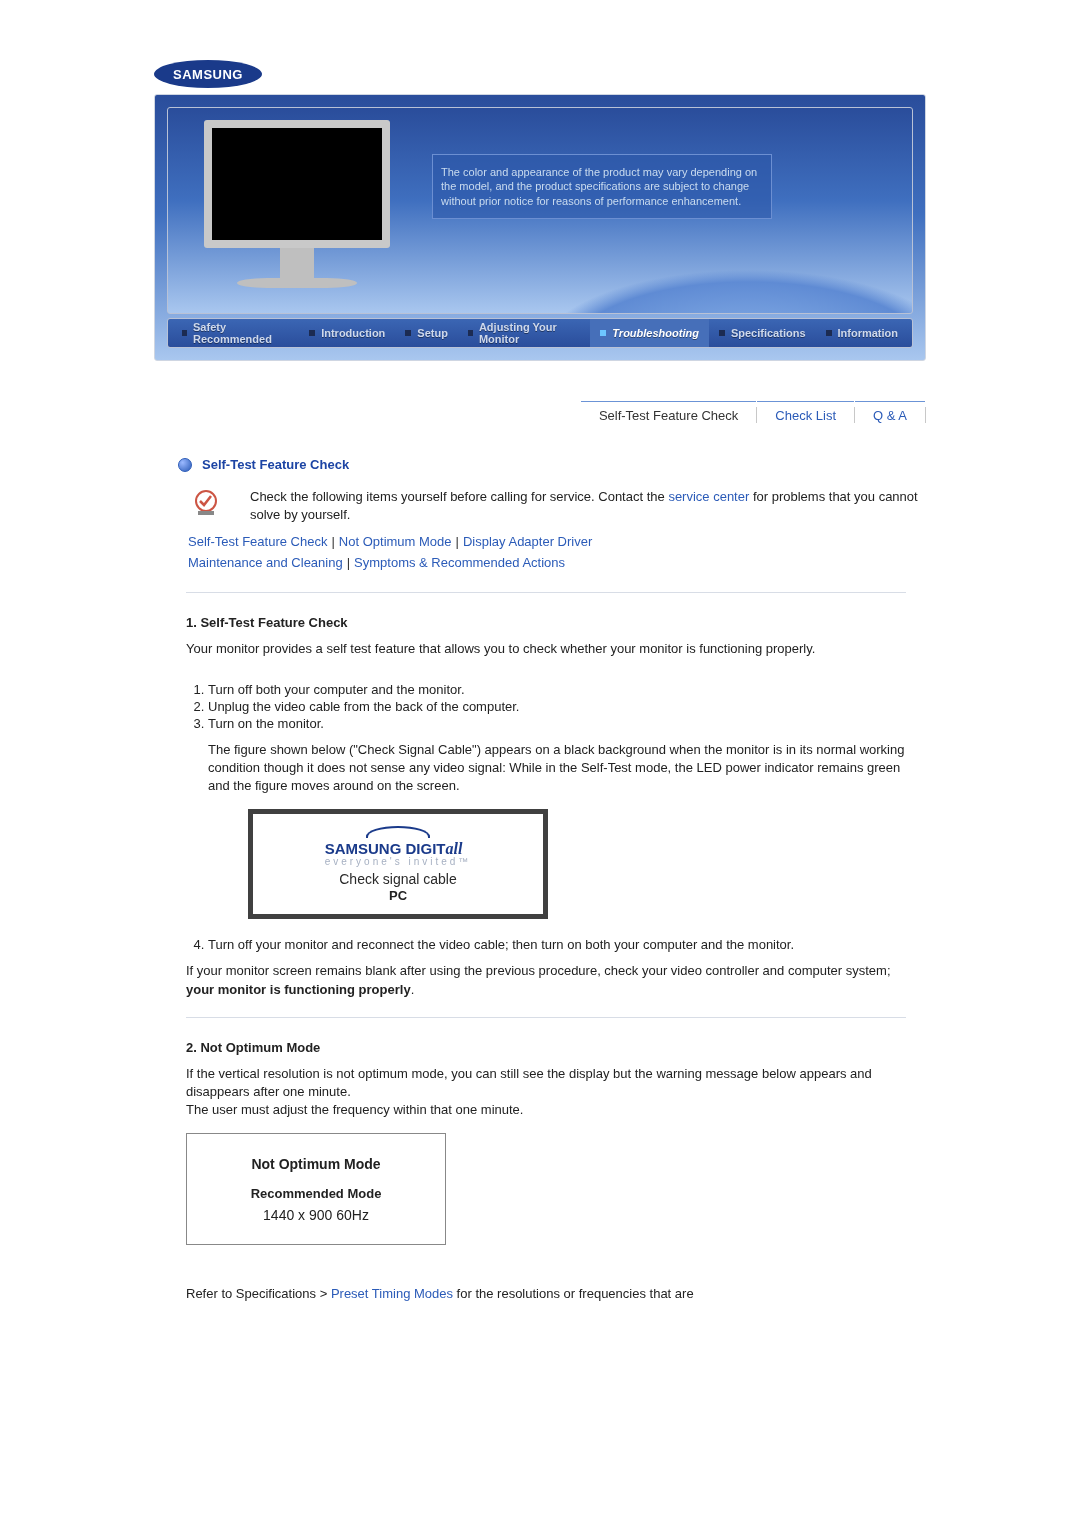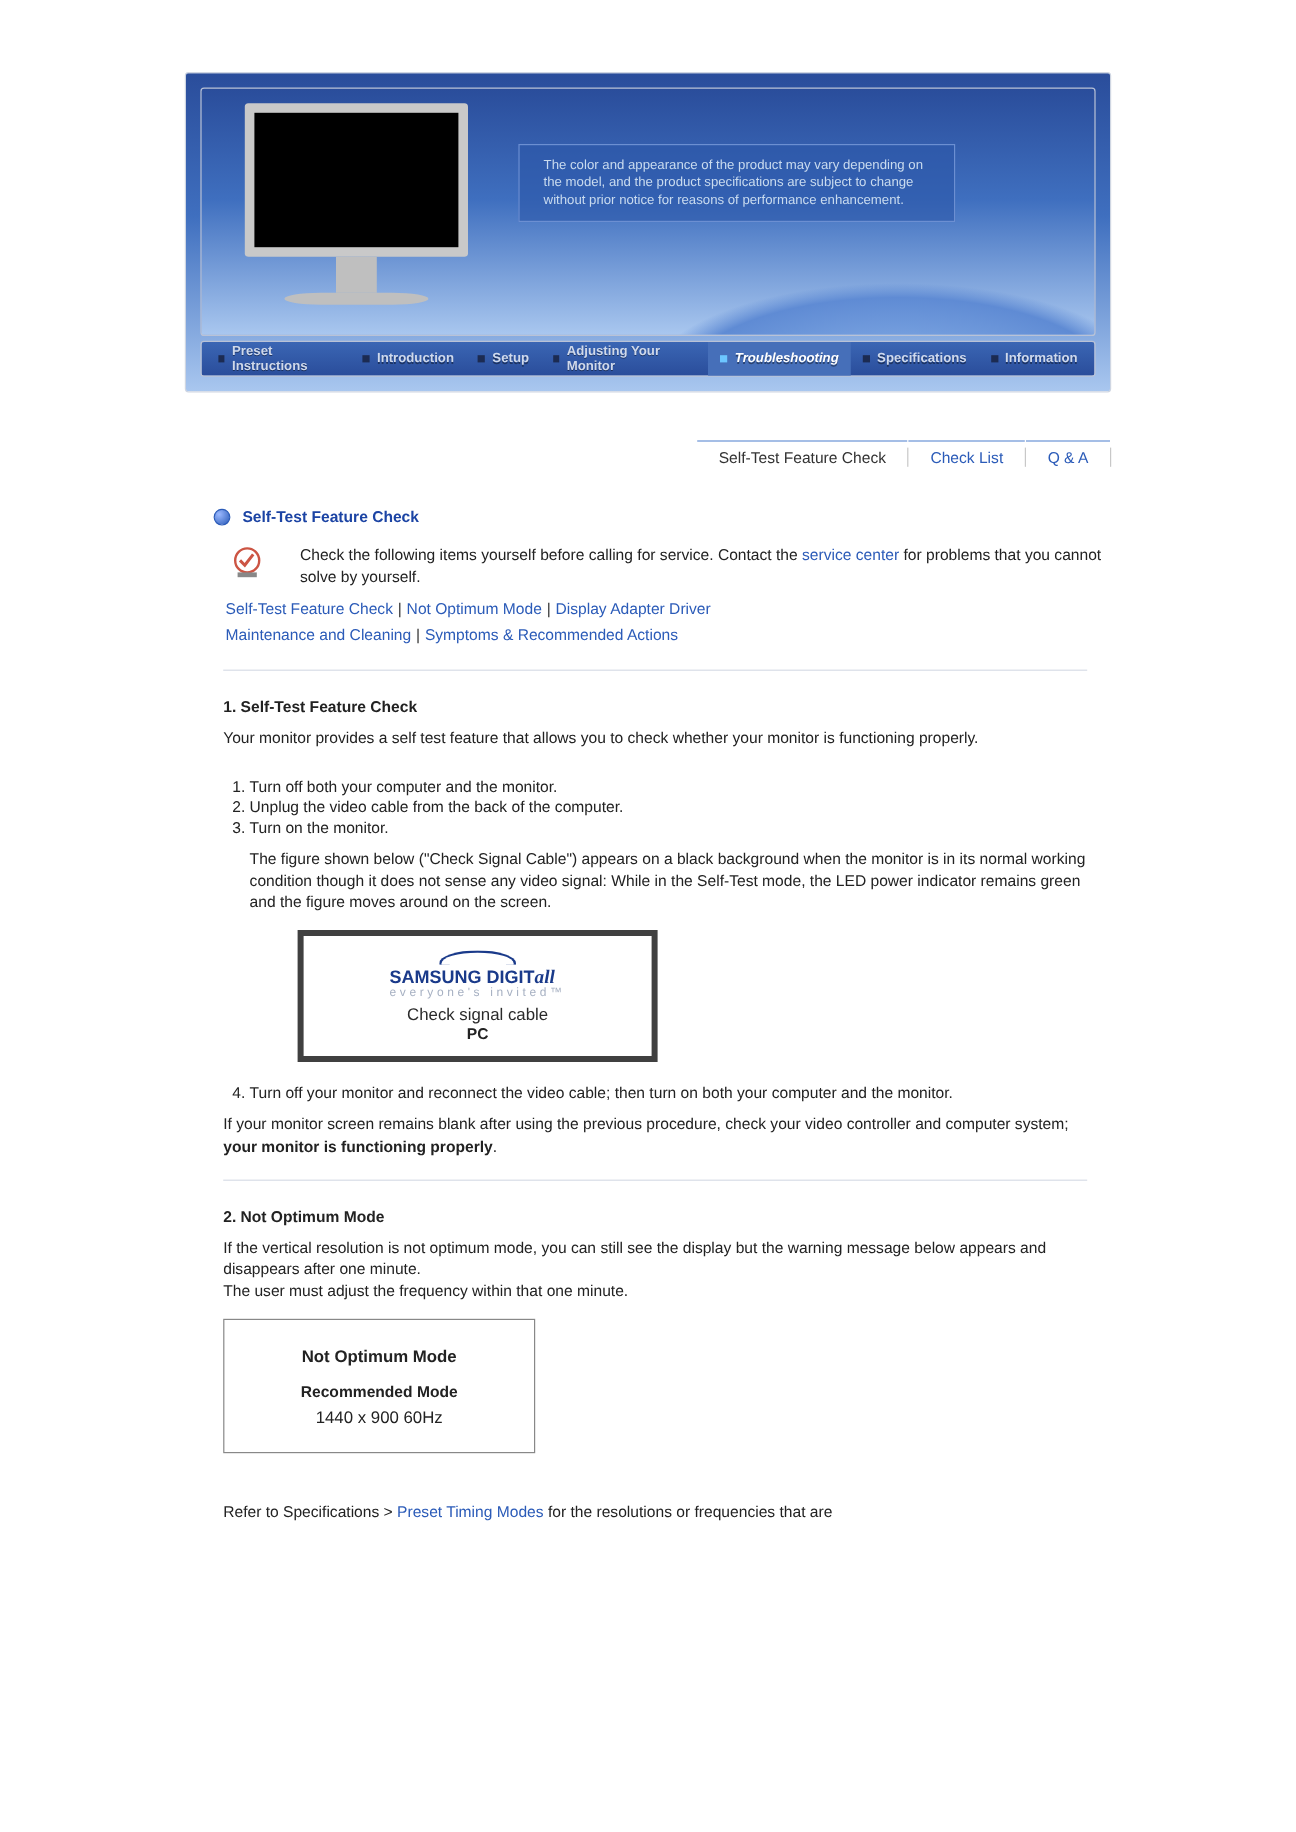--- a/index.html
+++ b/index.html
@@ -81,21 +81,21 @@
     border-radius: 50% / 100%;
     margin: 0 auto;
   }
   .hero-caption {
     position: absolute;
     left: 264px;
     top: 46px;
     width: 322px;
     background: rgba(44,86,168,0.6);
     border: 1px solid #6c8fd2;
-    padding: 10px 20px;
+    padding: 10px 8px;
     color: #c9dbef;
     font-size: 11px;
     line-height: 1.3;
   }
   .navbar {
     height: 28px;
     background: linear-gradient(180deg,#3b66b4,#2a4d9b);
     border: 1px solid #b9c2d6;
     border-radius: 3px;
     margin-top: 4px;
@@ -231,37 +231,40 @@
   .notopt-box .l1 { font-weight:bold; font-size:14px; margin-bottom:14px; }
   .notopt-box .l2 { font-weight:bold; font-size:13px; margin-bottom:6px; }
   .notopt-box .l3 { font-size:14px; }
   a.inline { color:#2b5bb8; text-decoration:none; cursor:pointer; }
 </style>
 </head>
 <body>
 
 <div class="page">
 
+  <div class="logo">
+    <div class="oval">SAMSUNG</div>
+  </div>
 
   <div class="hero">
     <div class="hero-panel">
       <div class="monitor">
         <div class="bezel">
             <div class="screen"></div>
           </div>
         <div class="stand"></div>
         <div class="base"></div>
       </div>
       <div class="hero-caption">The color and appearance of the product may vary depending on the model, and the product specifications are subject to change without prior notice for reasons of performance enhancement.</div>
     </div>
 
     <div class="navbar">
       <div class="nav-item">
           <span class="sq"></span>
-          <span>Preset Instructions</span>
+          <span>Safety Recommended</span>
         </div>
       <div class="nav-item">
           <span class="sq"></span>
           <span>Introduction</span>
         </div>
       <div class="nav-item">
           <span class="sq"></span>
           <span>Setup</span>
         </div>
       <div class="nav-item">

